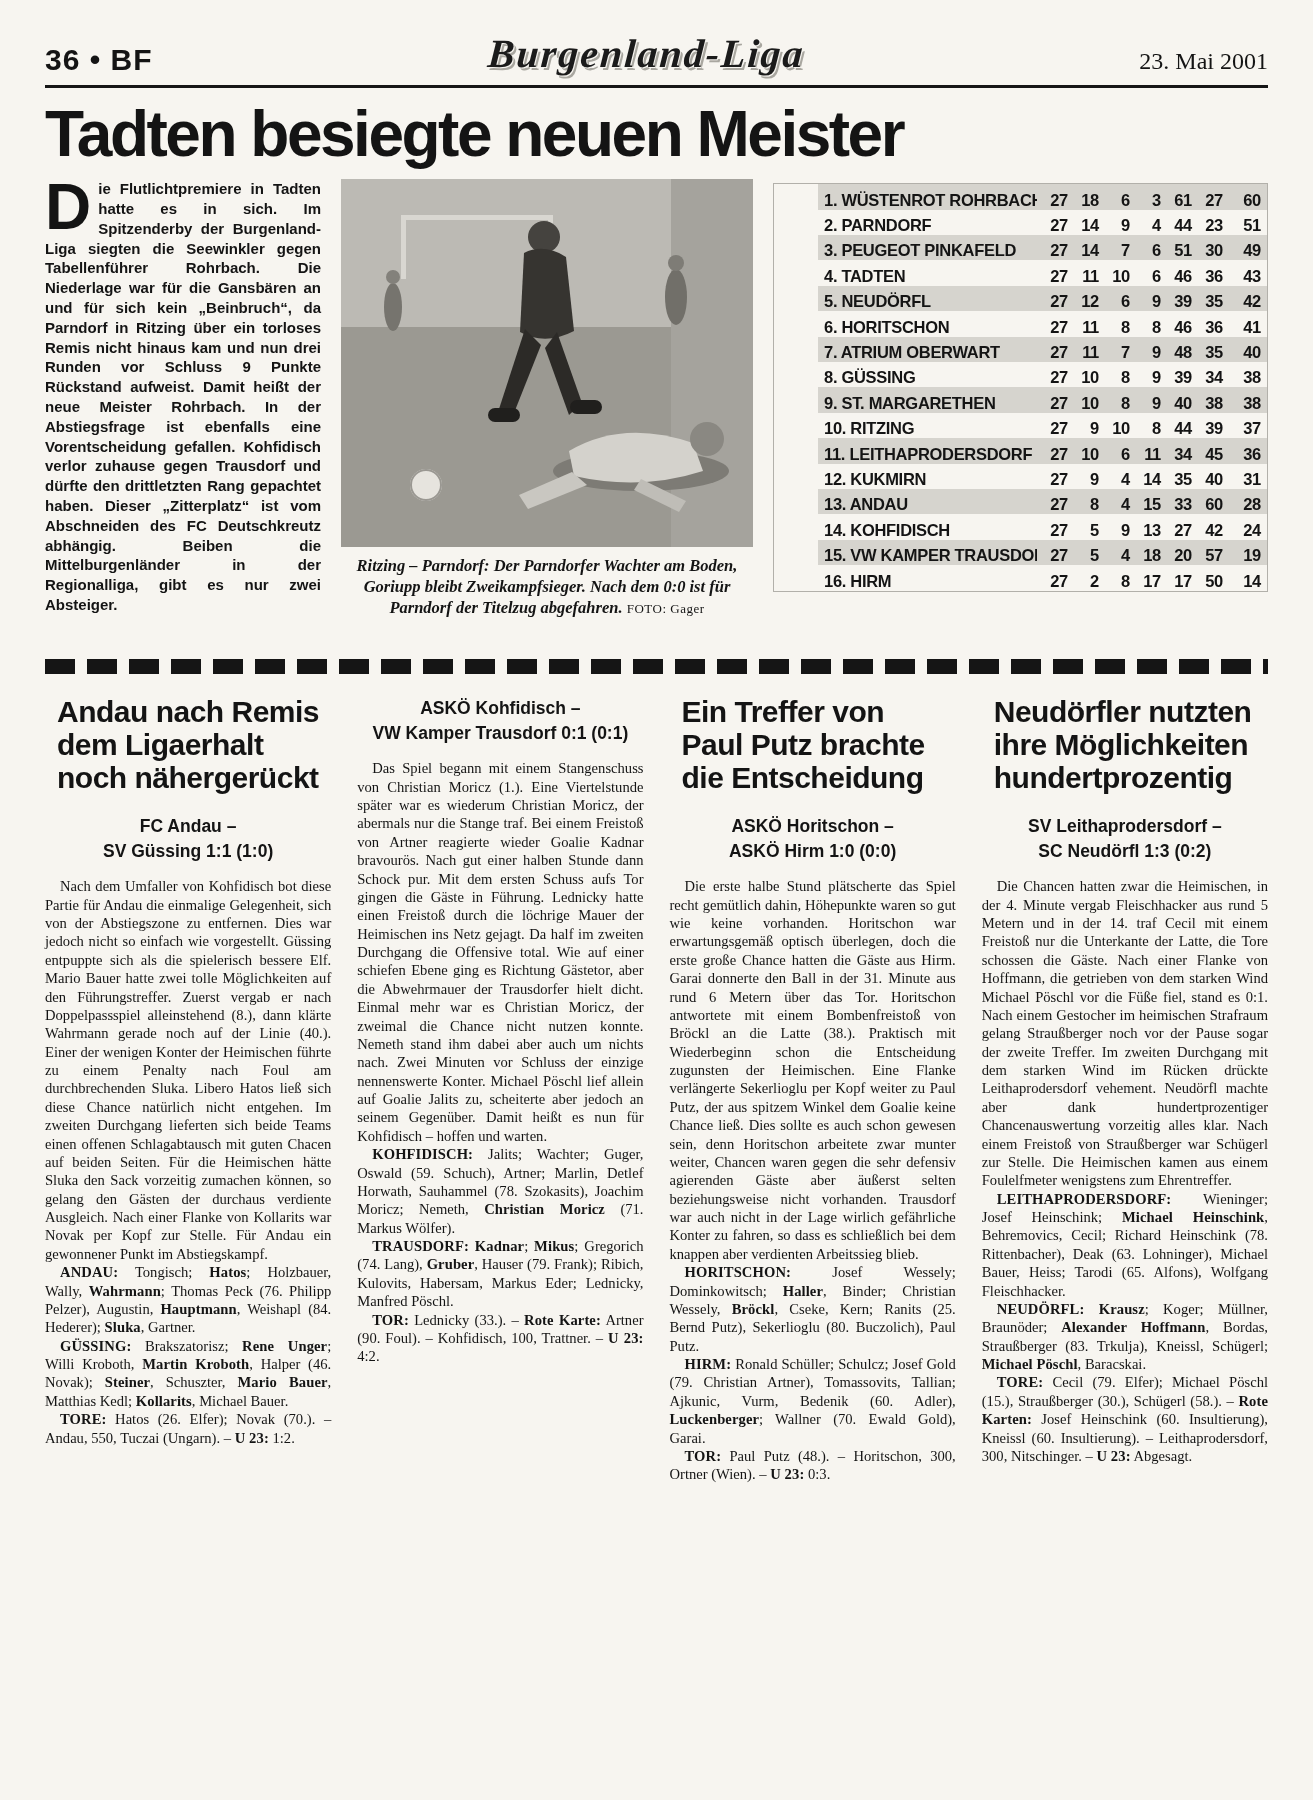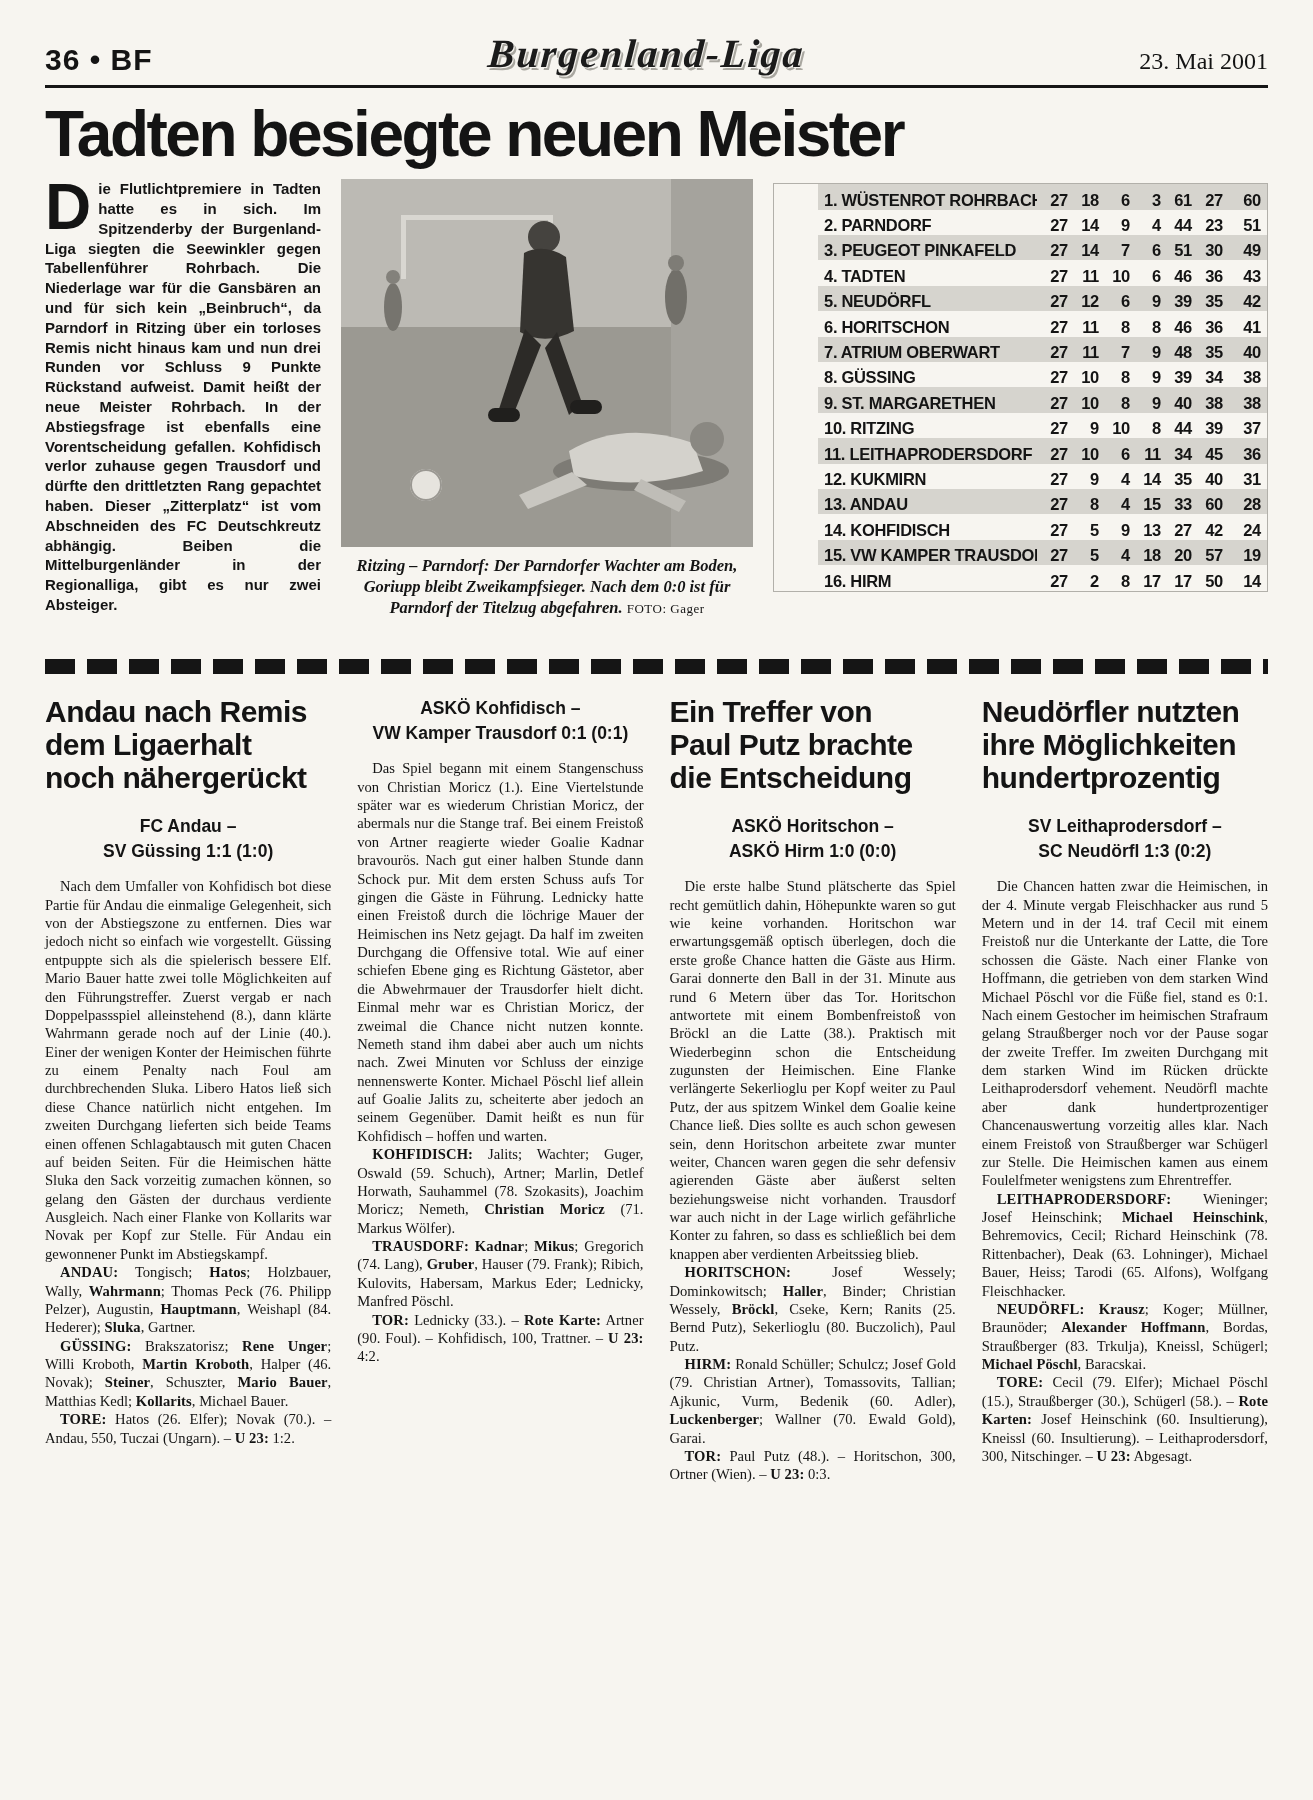--- a/index.html
+++ b/index.html
@@ -46,21 +46,21 @@
   .trow .team { flex: 1; white-space: nowrap; overflow: hidden; }
   .trow .num { width: 31px; text-align: right; flex: none; }
   .trow .num.pts { width: 38px; font-weight: 900; }
   
   .divider { height: 15px; margin: 20px 0 22px 0;
     background: repeating-linear-gradient(90deg, #151515 0 30px, transparent 30px 42px); }
   
   .cols { display: flex; gap: 26px; }
   .col { flex: 1; min-width: 0; }
   .a-head { font-size: 30px; font-weight: 900; line-height: 1.09; letter-spacing: -0.5px;
-    margin: 0 0 20px 0; }
+    margin: 0 0 20px 12px; }
   .a-sub { font-size: 17.5px; font-weight: bold; text-align: center; line-height: 1.4;
     margin: 0 0 14px 0; }
   .a-body p { font-family: "Liberation Serif", serif; font-size: 14.6px; line-height: 1.26;
     text-align: justify; margin: 0; text-indent: 15px; hyphens: auto; }
   .a-body p b { letter-spacing: 0.1px; }
 </style>
 </head>
 <body>
 
 <div class="page">

